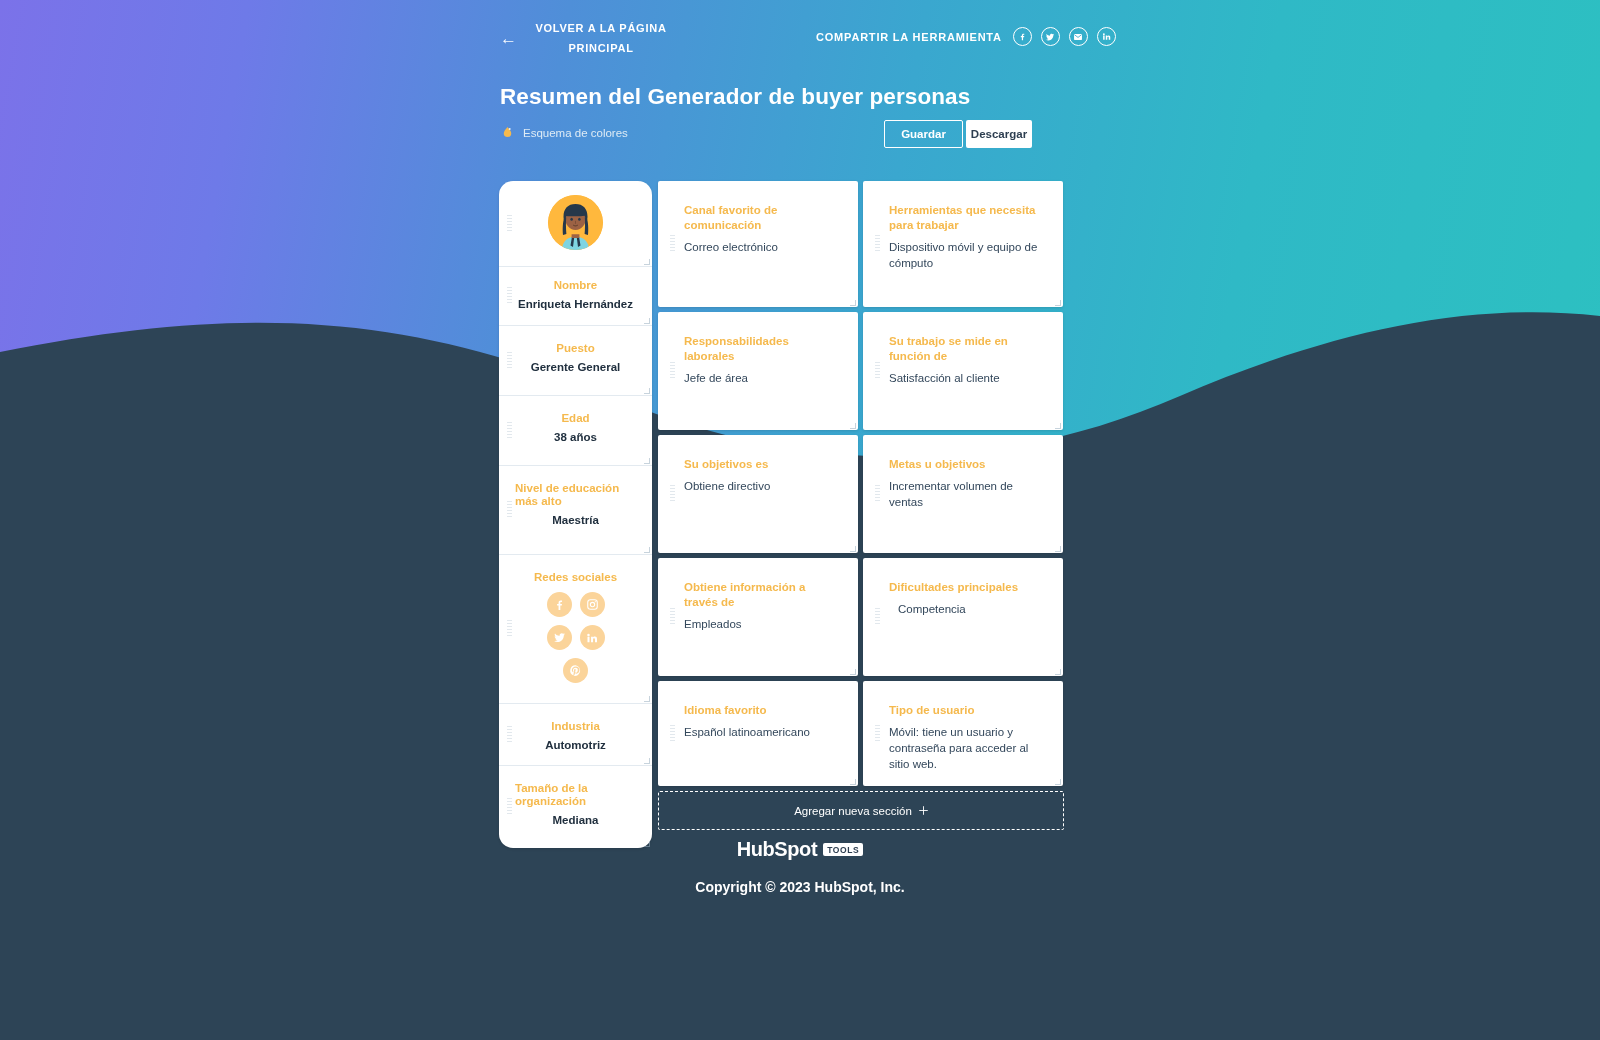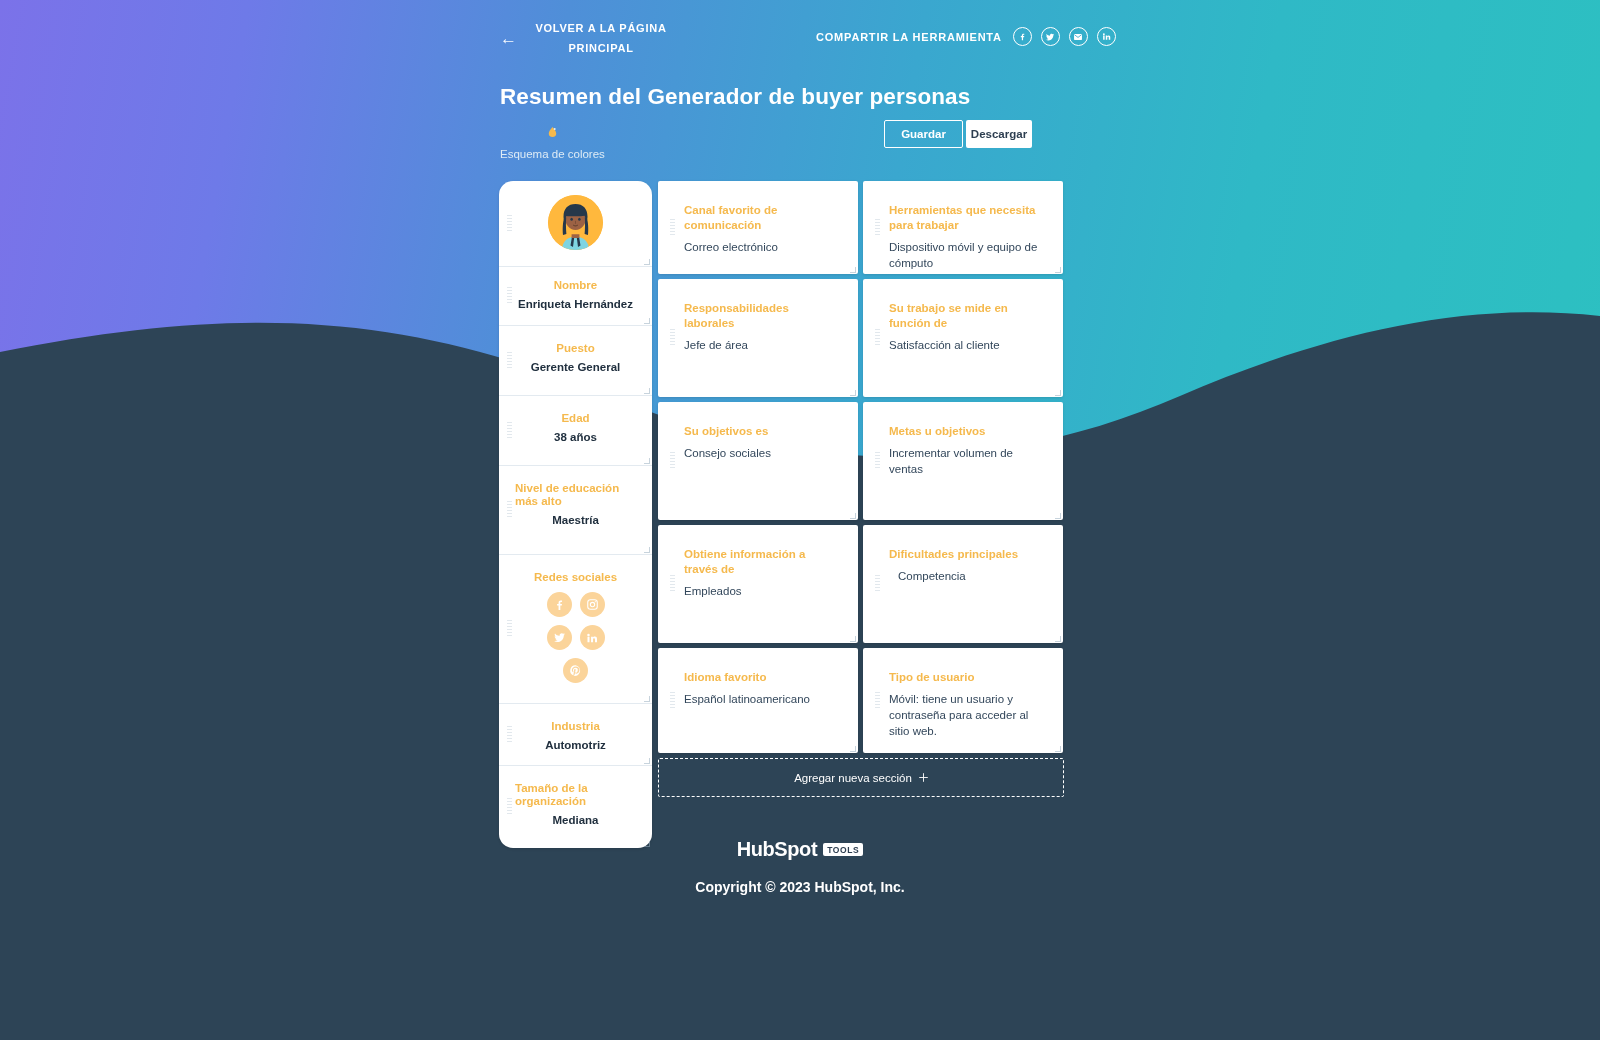--- a/index.html
+++ b/index.html
@@ -101,21 +101,20 @@
   }
 
   .scheme-row {
     position: absolute;
     left: 500px;
     top: 125px;
     display: flex;
     align-items: center;
     gap: 8px;
     cursor: pointer;
-    flex-direction: column;
   }
   .scheme-text {
     font-size: 11.5px;
     color: #eaf3f8;
     opacity: .92;
   }
 
   .btn-row {
     position: absolute;
     left: 884px;
@@ -264,21 +263,21 @@
     margin-bottom: 5px;
   }
   .card {
     position: relative;
     width: 200px;
     background: #ffffff;
     border-radius: 2px;
     padding: 22px 16px 14px 26px;
     box-shadow: 0 1px 3px rgba(0,0,0,.12);
   }
-  .card-h1 { height: 93px; }
+  .card-h1 { height: 126px; }
   .card-h2 { height: 118px; }
   .card-h3 { height: 118px; }
   .card-h4 { height: 118px; }
   .card-h5 { height: 105px; }
 
   .card .grip { left: 12px; }
 
   .card-label {
     font-size: 11.5px;
     font-weight: 700;
@@ -629,21 +628,21 @@
         <div class="card card-h3">
           <div class="grip">
               <i></i>
               <i></i>
               <i></i>
               <i></i>
               <i></i>
               <i></i>
             </div>
           <div class="card-label">Su objetivos es</div>
-          <div class="card-value">Consejo sociales</div>
+          <div class="card-value">Obtiene directivo</div>
           <div class="resize"></div>
         </div>
         <div class="card card-h3">
           <div class="grip">
               <i></i>
               <i></i>
               <i></i>
               <i></i>
               <i></i>
               <i></i>

